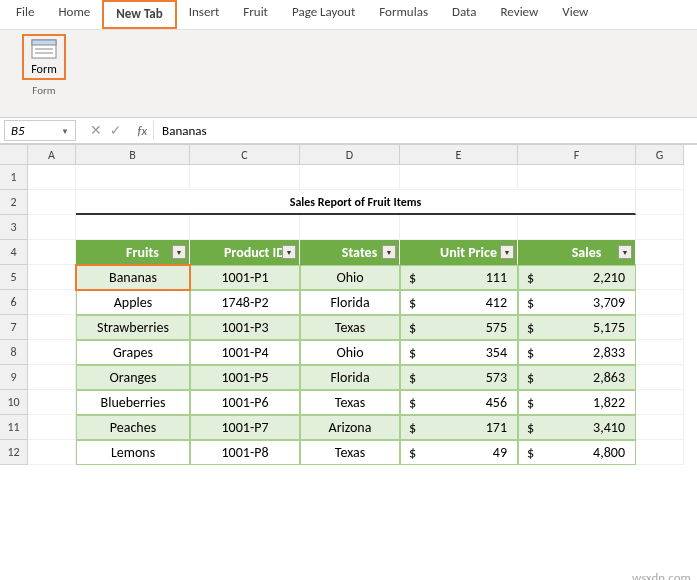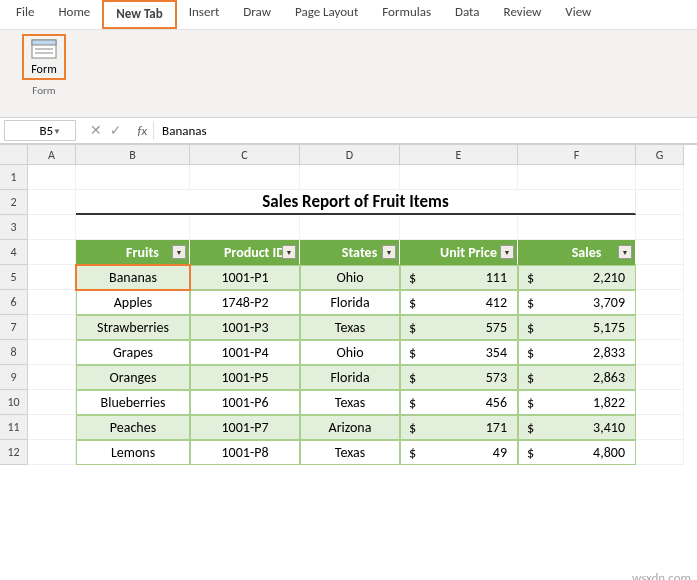--- a/index.html
+++ b/index.html
@@ -14,36 +14,36 @@
     
     .ribbon-content { height: 88px; background: #f3f2f1; border-bottom: 1px solid #d0d0d0; display: flex; padding: 4px 14px 0; }
     .ribbon-group { display: flex; flex-direction: column; align-items: center; padding: 0 8px; }
     .ribbon-button { display: flex; flex-direction: column; align-items: center; padding: 2px 6px; cursor: pointer; border: 2px solid #ed7d31; }
     .ribbon-button .icon { width: 28px; height: 22px; margin-bottom: 2px; }
     .ribbon-button .label { font-size: 12px; }
     .group-label { font-size: 11px; color: #666; margin-top: 4px; }
     
     
     .formula-row { display: flex; height: 26px; border-bottom: 1px solid #d0d0d0; align-items: center; background: #fff; }
-    .name-box { width: 72px; border: 1px solid #ccc; padding: 2px 14px; margin: 2px 4px; font-size: 13px; display: flex; justify-content: flex-end; align-items: center; }
+    .name-box { width: 72px; border: 1px solid #ccc; padding: 2px 6px; margin: 2px 4px; font-size: 13px; display: flex; justify-content: space-between; align-items: center; font-style: italic; }
     .name-box .caret { font-size: 8px; color: #666; }
     .fx-buttons { display: flex; gap: 8px; padding: 0 10px; color: #999; }
     .fx-btn { cursor: pointer; }
     .fx-label { font-style: italic; font-size: 13px; padding: 0 6px; color: #666; }
     .formula-input { flex: 1; border-left: 1px solid #e0e0e0; padding: 2px 8px; font-size: 13px; }
     
     
     .grid { display: grid; grid-template-columns: 28px 48px 114px 110px 100px 118px 118px 48px; grid-template-rows: 20px repeat(12, 25px); border-top: 1px solid #d0d0d0; }
     .col-head, .row-head, .corner { background: #f0f0f0; border-right: 1px solid #d0d0d0; border-bottom: 1px solid #d0d0d0; display: flex; align-items: center; justify-content: center; font-size: 12px; color: #444; }
     .corner { background: #f0f0f0; }
     .cell { border-right: 1px solid #e8e8e8; border-bottom: 1px solid #e8e8e8; display: flex; align-items: center; padding: 0 5px; font-size: 14px; }
     .cell.blank { border-right: 1px solid #f0f0f0; border-bottom: 1px solid #f0f0f0; }
     
     
-    .title { font-weight: bold; font-size: 17px; justify-content: center; }
+    .title { font-weight: bold; font-size: 12px; justify-content: center; }
     
     
     .th { background: #70ad47; color: #fff; font-weight: bold; border-right: 1px solid #fff; border-bottom: 1px solid #70ad47; position: relative; justify-content: center; padding-left: 25px; }
     .th .filter { position: absolute; right: 3px; width: 14px; height: 14px; background: #f0ede5; border: 1px solid #999; display: flex; align-items: center; justify-content: center; font-size: 7px; color: #333; }
     
     
     .td { border: 1px solid #a9d08e; justify-content: center; }
     .td.odd { background: #e2efda; }
     .td.even { background: #fff; }
     .td.money { justify-content: space-between; padding: 0 10px 0 8px; }
@@ -52,21 +52,21 @@
     .watermark { position: absolute; right: 6px; top: 570px; font-size: 13px; color: #aaa; }
   </style>
 </head>
 <body>
 
 <div class="ribbon-tabs">
   <div class="ribbon-tab">File</div>
   <div class="ribbon-tab">Home</div>
   <div class="ribbon-tab active">New Tab</div>
   <div class="ribbon-tab">Insert</div>
-  <div class="ribbon-tab">Draw</div>
+  <div class="ribbon-tab">Fruit</div>
   <div class="ribbon-tab">Page Layout</div>
   <div class="ribbon-tab">Formulas</div>
   <div class="ribbon-tab">Data</div>
   <div class="ribbon-tab">Review</div>
   <div class="ribbon-tab">View</div>
 </div>
 
 <div class="ribbon-content">
   <div class="ribbon-group">
     <div class="ribbon-button">

